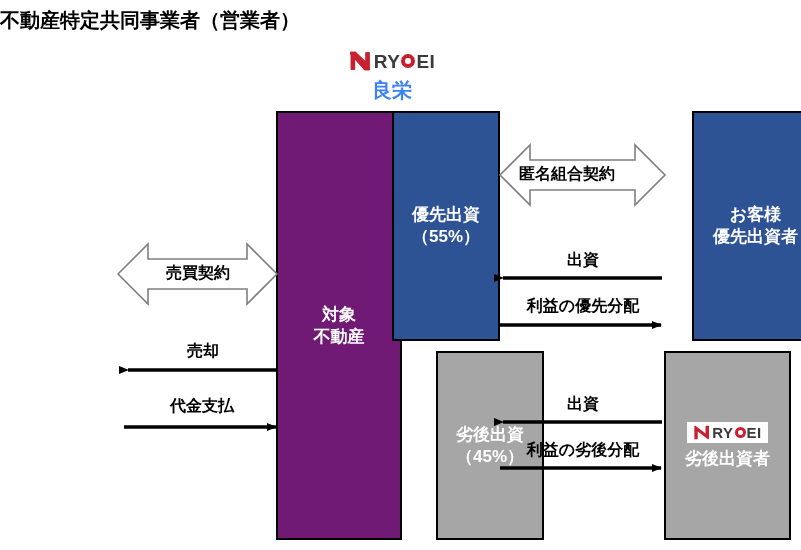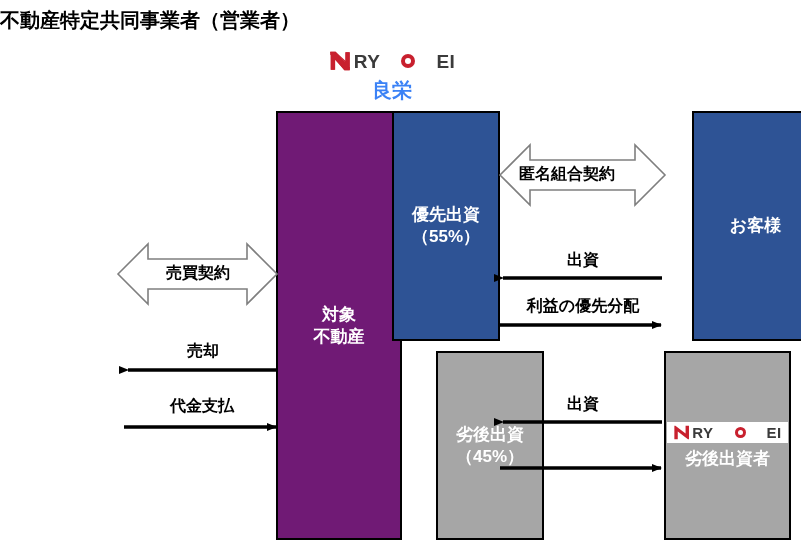--- a/index.html
+++ b/index.html
@@ -50,21 +50,20 @@
     flex: none;
   }
   .logo-word {
     font-size: 19px;
     font-weight: bold;
     color: #3b3b3b;
     letter-spacing: 0.5px;
     line-height: 1;
     display: flex;
     align-items: center;
-    gap: 20px;
   }
   .logo-o {
     display: inline-block;
     width: 14px;
     height: 14px;
     position: relative;
     margin: 0 1px;
   }
   .logo-o::before {
     content: "";
@@ -185,20 +184,21 @@
     <span class="ln">（55%）</span>
   </div>
 
   <div class="box" id="box-junior">
     <span class="ln">劣後出資</span>
     <span class="ln">（45%）</span>
   </div>
 
   <div class="box" id="box-customer">
     <span class="ln">お客様</span>
+    <span class="ln">優先出資者</span>
   </div>
 
   <div class="box" id="box-subinv">
     <div class="box-logo">
       <svg class="logo-mark" viewBox="0 0 100 100">
         <path d="M8 10 L8 90 L28 90 L28 44 L88 90 L94 90 L94 10 L74 10 L74 56 L14 10 Z" fill="#c8202e"></path>
       </svg>
       <span class="logo-word">
         <span>RY</span>
           <span class="logo-o"></span>
@@ -242,14 +242,15 @@
   <div class="alabel" style="left:126px; top:396px; width:152px;">代金支払</div>
 
   <div class="alabel" style="left:499px; top:164px; width:136px;font-family:Liberation Serif, serif;">匿名組合契約</div>
 
   <div class="alabel" style="left:503px; top:250px; width:160px;">出資</div>
 
   <div class="alabel" style="left:503px; top:296px; width:160px;">利益の優先分配</div>
 
   <div class="alabel" style="left:503px; top:394px; width:160px;">出資</div>
 
+  <div class="alabel" style="left:503px; top:440px; width:160px;">利益の劣後分配</div>
 
 </div>
 
 </body></html>

